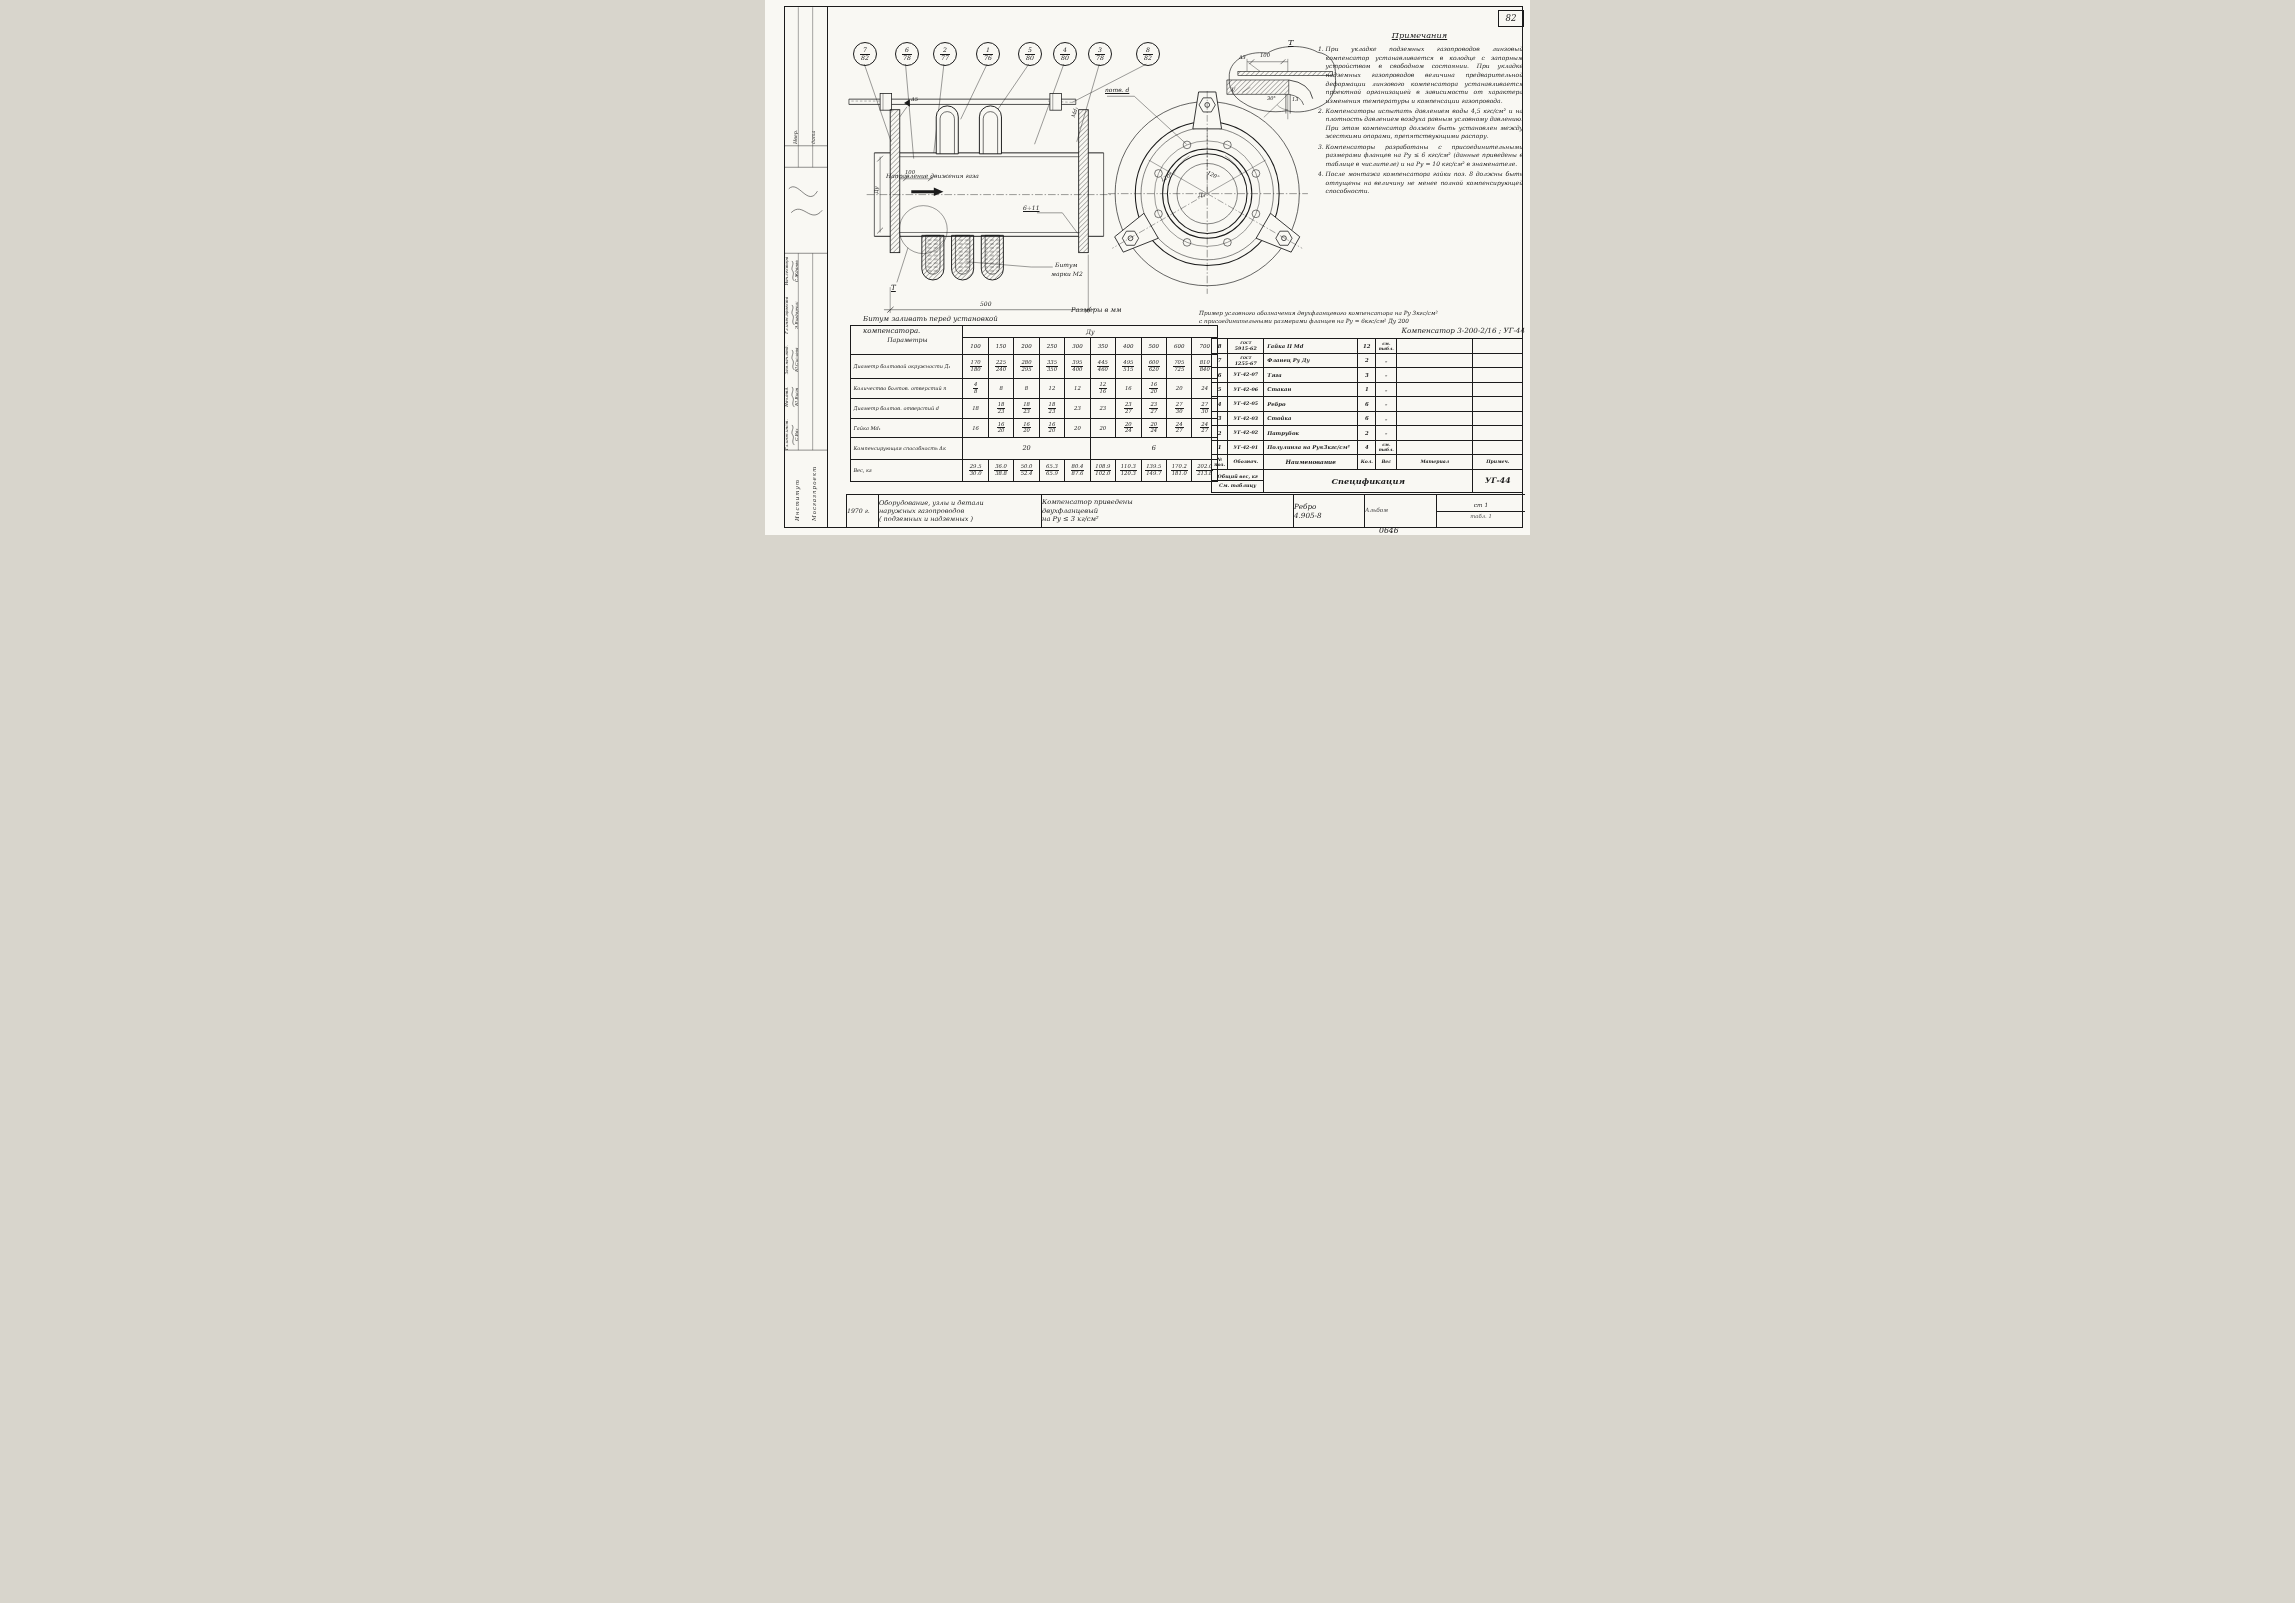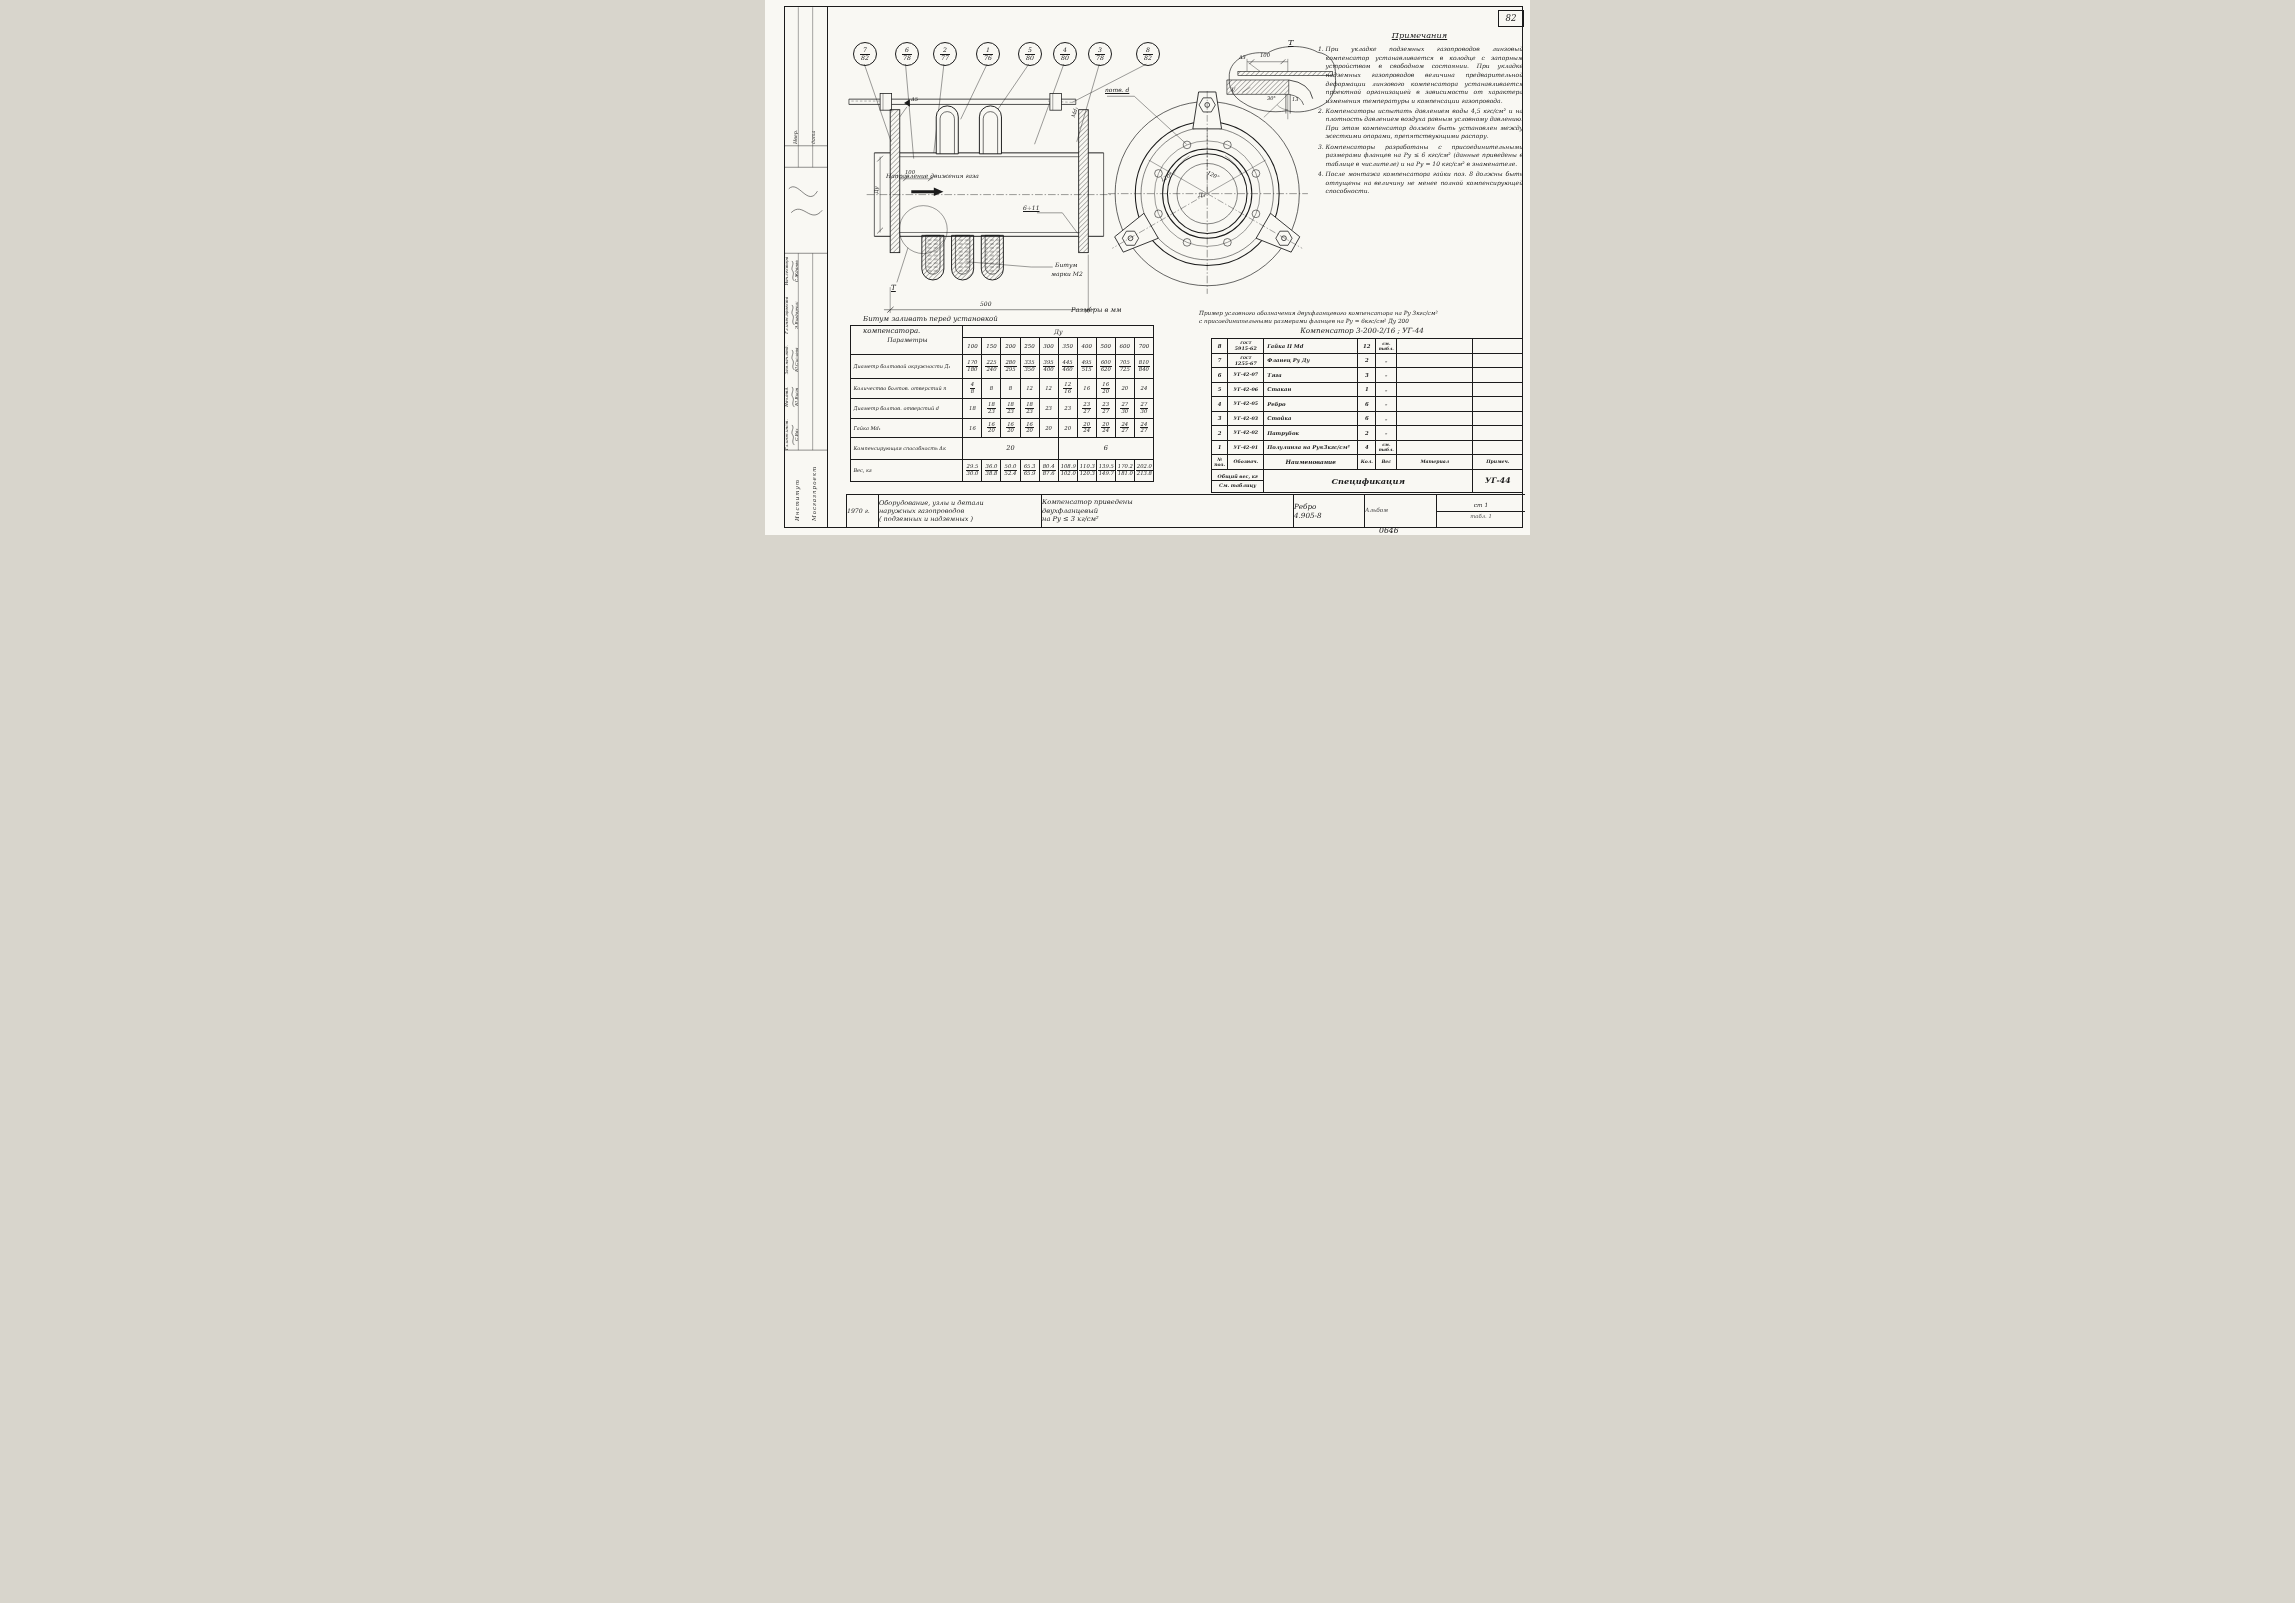--- a/index.html
+++ b/index.html
@@ -17,21 +17,21 @@
   .bubble .b{padding-top:0.5px;}
   .lbl{position:absolute;white-space:nowrap;}
   .ul{text-decoration:underline;}
   .notes{position:absolute;left:551px;top:30px;width:207px;font-size:6px;line-height:1.42;text-align:left;}
   .notes .ttl{text-align:center;font-size:8.2px;text-decoration:underline;margin-bottom:3.8px;}
   .notes ol{margin:0;padding-left:9.6px;}
   .notes li{margin-bottom:1.9px;text-align:justify;}
   table.t{border-collapse:collapse;table-layout:fixed;background:transparent;}
   table.t td{border:0.8px solid #1b1b1b;text-align:center;vertical-align:middle;padding:0.5px 1px;
              font-family:"DejaVu Serif",serif;font-style:italic;overflow:hidden;}
-  #params{position:absolute;left:85px;top:325px;width:304px;font-size:5.3px;}
+  #params{position:absolute;left:85px;top:325px;width:368px;font-size:5.3px;}
   #params td.plabel{width:108px;text-align:left;font-size:5px;padding-left:2.4px;}
   #params td.du{font-size:6.2px;height:9.6px;}
   #params td.pcol{height:15.4px;font-size:5.5px;}
   #params td.pspan{font-size:6.5px;}
   .fr{display:inline-flex;flex-direction:column;line-height:1.1;vertical-align:middle;}
   .fr .n{border-bottom:0.6px solid #1b1b1b;padding:0 1px;}
   .fr .d{padding:0 1px;}
   .two{display:inline-flex;flex-direction:column;line-height:1.05;}
   .two .s1{font-size:3.6px;}
   #spec{position:absolute;left:446px;top:338px;width:312px;font-size:5.3px;font-weight:bold;}
@@ -293,21 +293,21 @@
     <ol id="notes-list">
         <li>При укладке подземных газопроводов линзовый компенсатор устанавливается в колодце с запорным устройством в свободном состоянии. При укладке надземных газопроводов величина предварительной деформации линзового компенсатора устанавливается проектной организацией в зависимости от характера изменения температуры и компенсации газопровода.</li>
         <li>Компенсаторы испытать давлением воды 4,5 кгс/см² и на плотность давлением воздуха равным условному давлению. При этом компенсатор должен быть установлен между жесткими опорами, препятствующими распору.</li>
         <li>Компенсаторы разработаны с присоединительными размерами фланцев на Ру ≤ 6 кгс/см² (данные приведены в таблице в числителе) и на Ру = 10 кгс/см² в знаменателе.</li>
         <li>После монтажа компенсатора гайки поз. 8 должны быть отпущены на величину не менее полной компенсирующей способности.</li>
       </ol>
   </div>
 
   <div class="lbl hw" style="left:434px;top:310px;width:326px;font-size:5.7px;text-align:left;">Пример условного обозначения двухфланцевого компенсатора на Ру 3кгс/см²</div>
   <div class="lbl hw" style="left:434px;top:318px;width:326px;font-size:5.7px;text-align:left;">с присоединительными размерами фланцев на Ру = 6кгс/см²   Ду 200</div>
-  <div class="lbl hw" style="left:434px;top:326px;width:326px;font-size:7.2px;text-align:center;">Компенсатор 3-200-2/16 ; УГ-44</div>
+  <div class="lbl hw" style="left:434px;top:326px;width:326px;font-size:7.2px;text-align:right;">Компенсатор 3-200-2/16 ; УГ-44</div>
 
   <table class="t hw" id="params">
       <tbody>
         <tr>
           <td class="plabel corner" rowspan="2" style="font-size:6.2px;text-align:center;">Параметры</td>
           <td class="du" colspan="10">Ду</td>
         </tr>
         <tr>
           <td class="pcol">100</td>
           <td class="pcol">150</td>

